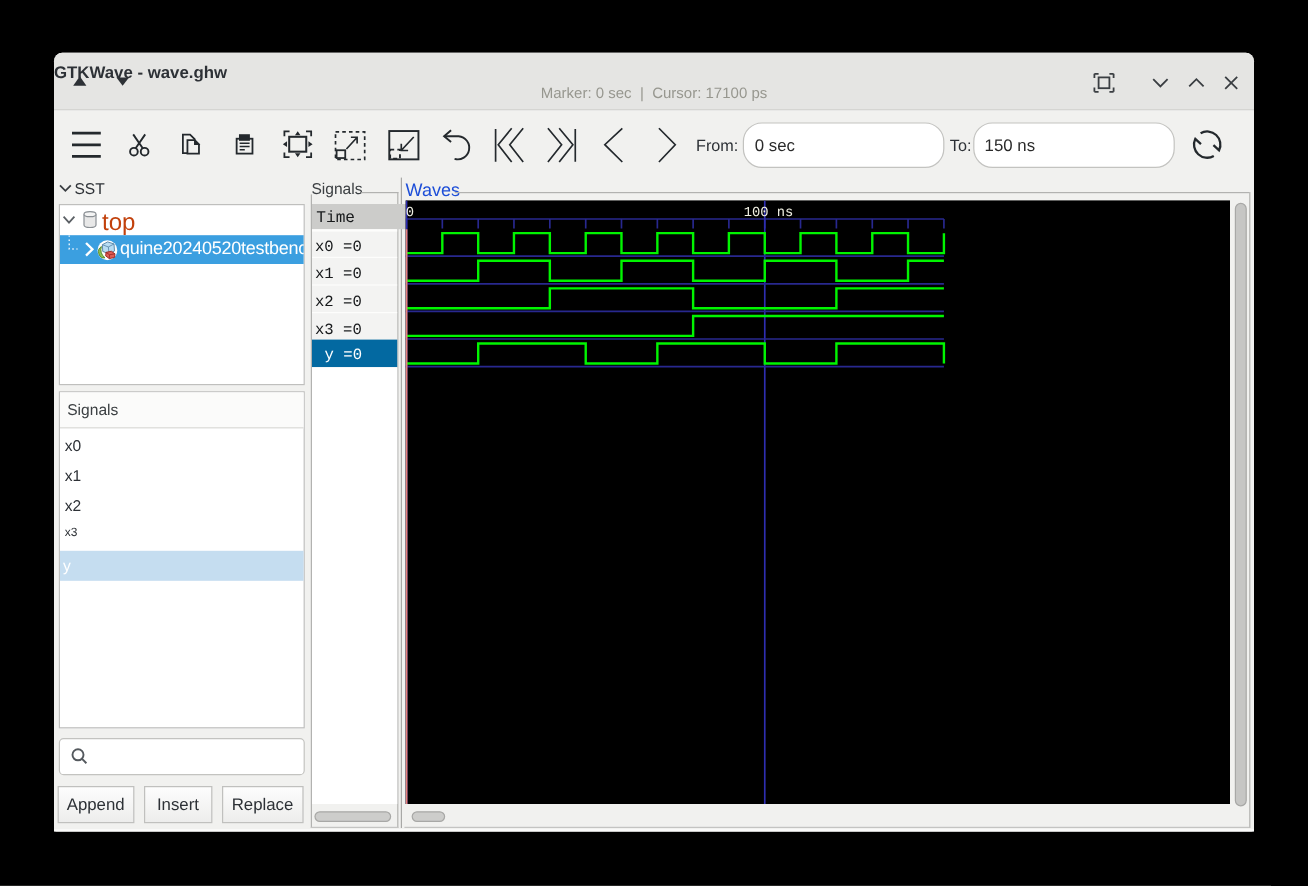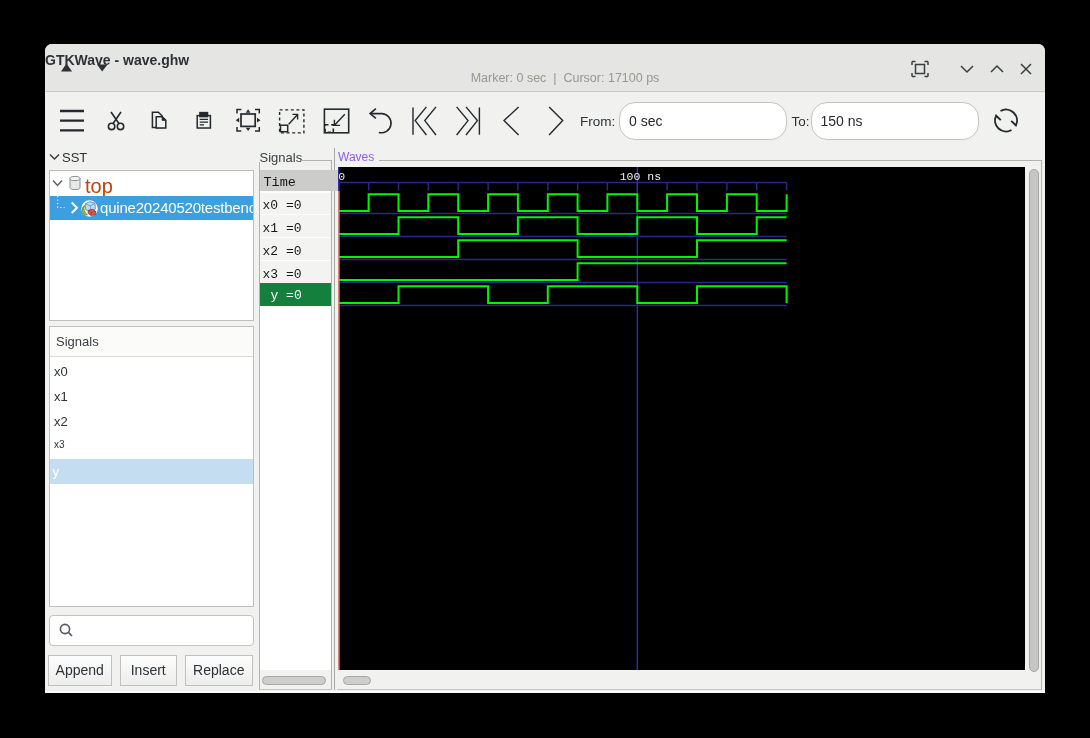--- a/index.html
+++ b/index.html
@@ -7,21 +7,21 @@
   font-family:"Liberation Sans", sans-serif; }
 #win { position:absolute; left:45px; top:44px; width:1000px; height:649px;
   background:#f1f1ef; border-radius:7px 7px 2px 2px; }
 .abs { position:absolute; }
 
 #titlebar { position:absolute; left:0; top:0; width:1000px; height:48px;
   background:#e5e5e3; border-bottom:1px solid #c8c8c6; border-radius:7px 7px 0 0; }
 #title { position:absolute; left:0; top:8px; width:1000px; text-align:left;
   font-size:14px; color:#2d3136; font-weight:bold; }
 #subtitle { position:absolute; left:0; top:27px; width:1000px; text-align:center;
-  font-size:12.5px; color:#97978f;margin-left:20px; }
+  font-size:12.5px; color:#97978f; }
 
 .tlabel { position:absolute; font-size:13.5px; color:#2d3136; top:70px; }
 .tinput { position:absolute; top:57.5px; height:38px; background:#fff;
   border:1px solid #c3c3c0; border-radius:16px; font-size:14px; color:#2a2a2a;
   line-height:36px; padding-left:9px; }
 
 .whitebox { position:absolute; background:#fff; border:1px solid #bfbfbd; }
 .btn { position:absolute; top:611px; height:31px; background:linear-gradient(#fdfdfd,#ededec);
   border:1px solid #c0c0be; border-radius:0; font-size:14px; color:#2d3136;
   text-align:center; line-height:29px; }
@@ -200,29 +200,29 @@
   <div class="abs mono" style="left:214.5px;top:126px;width:71px;height:500px;background:#f3f3f2;font-size:13px;color:#17191b">
     <div style="position:absolute;left:0;top:0;width:86px;height:21px;background:#ccccca;font-size:13.5px;padding:4.5px 0 0 4px">Time</div>
     <div style="position:absolute;left:3px;top:27.5px">x0 =0</div>
     <div style="position:absolute;left:3px;top:50.5px">x1 =0</div>
     <div style="position:absolute;left:3px;top:73.5px">x2 =0</div>
     <div style="position:absolute;left:3px;top:96.5px">x3 =0</div>
     <div style="position:absolute;left:0;top:21px;width:71px;height:2px;background:#fdfdfc"></div>
     <div style="position:absolute;left:0;top:43.5px;width:71px;height:1.5px;background:#fdfdfc"></div>
     <div style="position:absolute;left:0;top:66.5px;width:71px;height:1.5px;background:#fdfdfc"></div>
     <div style="position:absolute;left:0;top:89.5px;width:71px;height:1.5px;background:#fdfdfc"></div>
-    <div style="position:absolute;left:0;top:112.5px;width:71px;height:23px;background:#15803d">
+    <div style="position:absolute;left:0;top:112.5px;width:71px;height:23px;background:#0369a1">
       <div style="position:absolute;left:11px;top:5px;color:#fff">y =0</div>
     </div>
     <div style="position:absolute;left:0;top:135.5px;width:71px;height:364.5px;background:#fff"></div>
   </div>
 
   <div class="abs" style="left:217px;top:631.5px;width:64px;height:9px;background:#cdcdcb;border:1px solid #a8a8a6;border-radius:5px"></div>
 
-  <div class="abs" style="left:293px;top:106px;font-size:12px;color:#8b5cf6">Waves</div>
+  <div class="abs" style="left:293px;top:106px;font-size:15px;color:#1d4ed8">Waves</div>
   <div class="abs" style="left:334px;top:115.5px;width:661.5px;height:1px;background:#b2b2b0"></div>
   <div class="abs" style="left:995.5px;top:115.5px;width:1px;height:530px;background:#b2b2b0"></div>
   <div class="abs" style="left:292px;top:645px;width:704px;height:1px;background:#c4c4c2"></div>
 
   <div class="abs" style="left:292.5px;top:123px;width:687px;height:503px;background:#000">
     <svg width="687" height="503" viewBox="0 0 687 503">
       <line x1="0" y1="15.5" x2="448.6" y2="15.5" stroke="#28288f" stroke-width="1.4"></line>
       <path d="M 0.8 15.5 V 23.5 M 30.6 15.5 V 23.5 M 60.5 15.5 V 23.5 M 90.3 15.5 V 23.5 M 120.2 15.5 V 23.5 M 150.1 15.5 V 23.5 M 179.9 15.5 V 23.5 M 209.8 15.5 V 23.5 M 239.6 15.5 V 23.5 M 269.4 15.5 V 23.5 M 299.3 15.5 V 23.5 M 329.1 15.5 V 23.5 M 359.0 15.5 V 23.5 M 388.9 15.5 V 23.5 M 418.7 15.5 V 23.5 M 448.6 15.5 V 23.5" stroke="#28288f" stroke-width="1.4" fill="none"></path>
       <line x1="0.8" y1="0" x2="0.8" y2="503" stroke="#2e2eb0" stroke-width="1.4"></line>
       <line x1="299.3" y1="0" x2="299.3" y2="503" stroke="#2e2eb0" stroke-width="1.4"></line>

